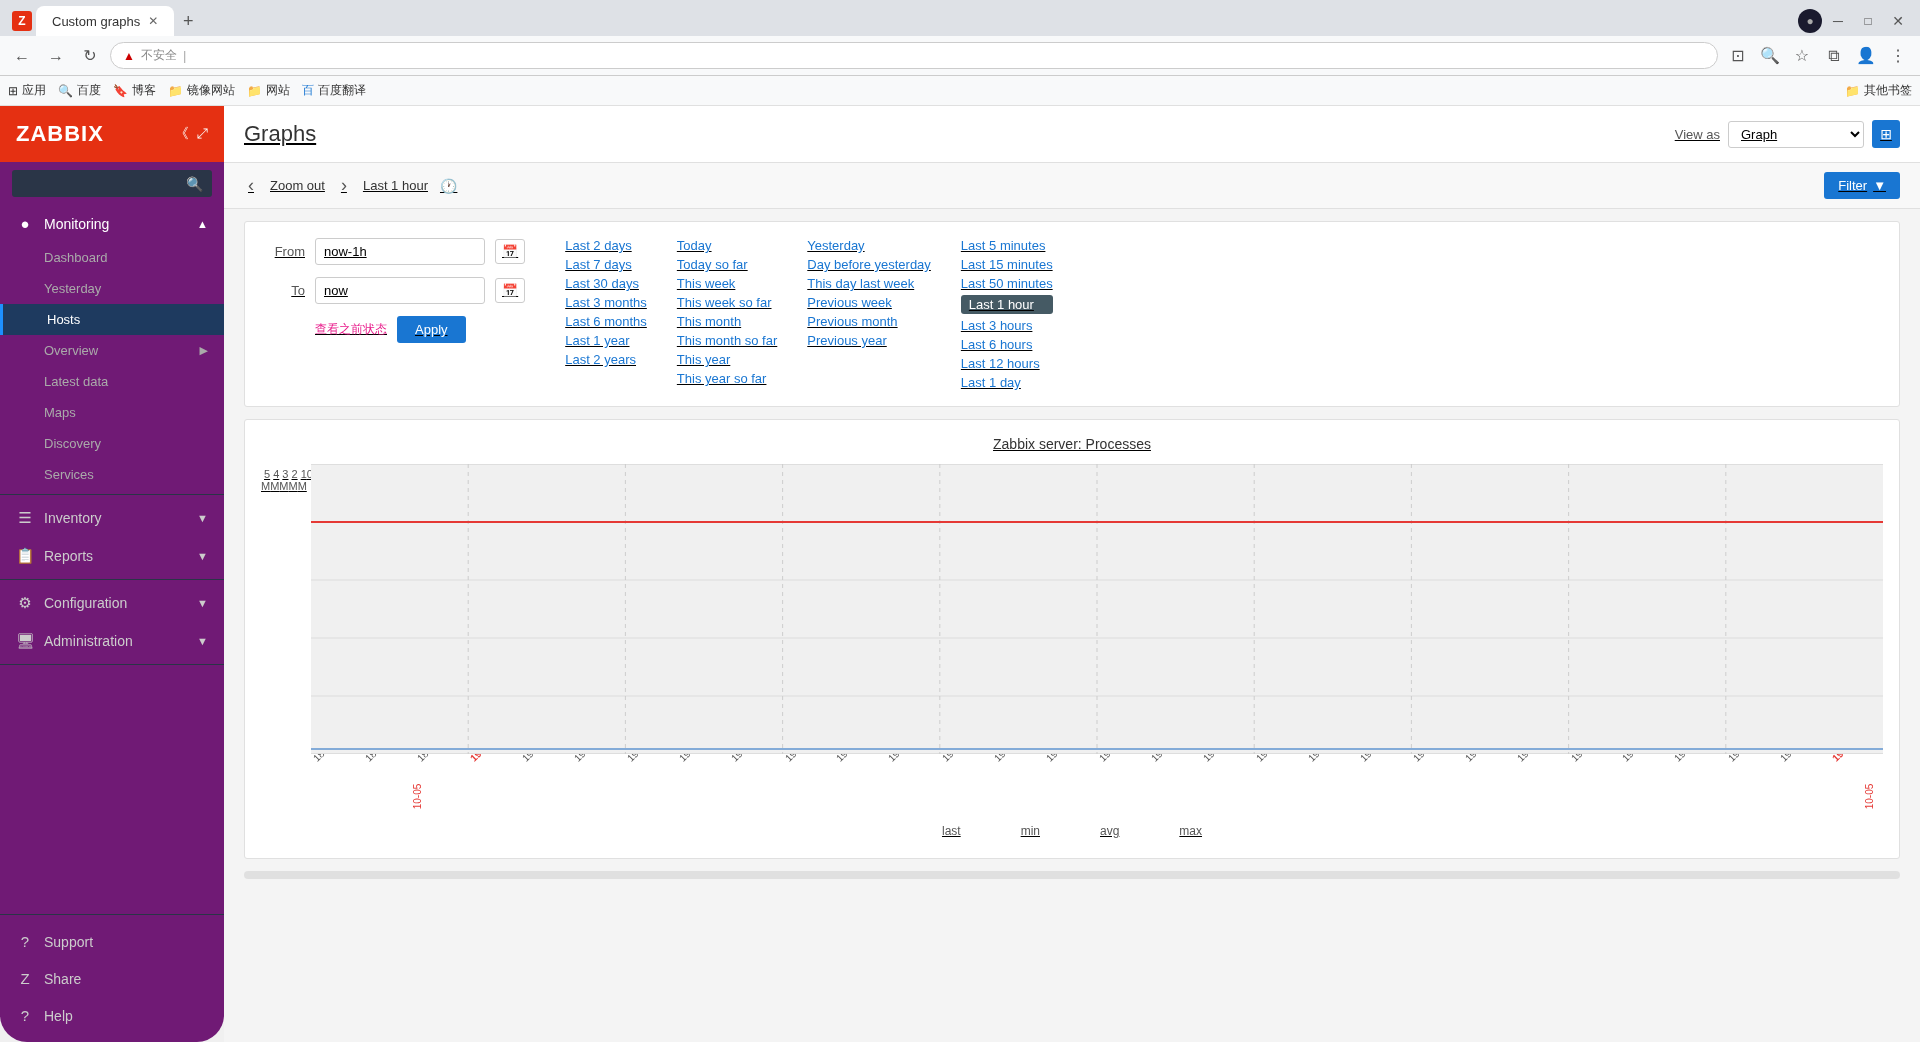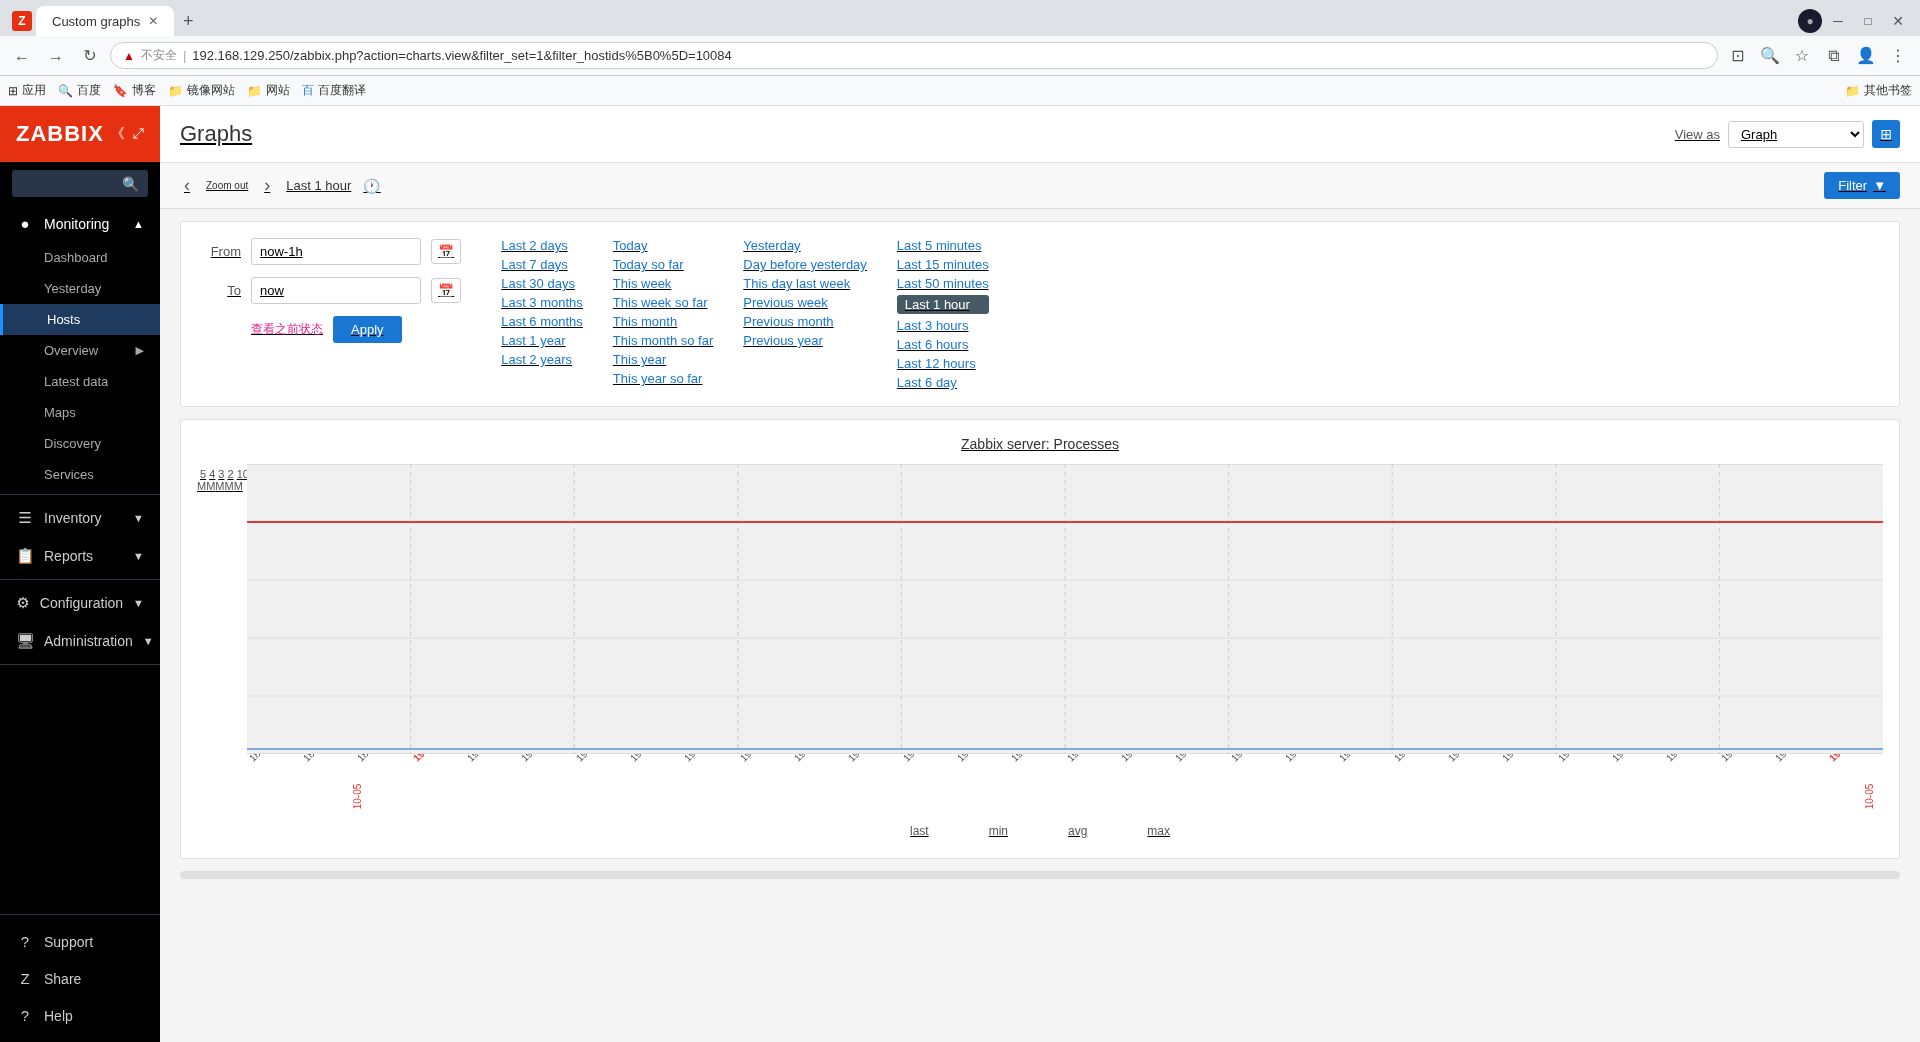--- a/index.html
+++ b/index.html
@@ -68,26 +68,27 @@
     .bookmark-item { color: #333; cursor: pointer; display: flex; align-items: center; gap: 4px; }
 
     
     .app-layout {
       display: flex;
       height: calc(1042px - 106px);
     }
 
     
     .sidebar {
-      width: 160px;
-      background: #000000;
+      width: 224px;
+      background: #701a75;
       color: #fff;
       display: flex;
       flex-direction: column;
       flex-shrink: 0;
+      border-radius: 27px;
     }
     .sidebar-header {
       background: #e53012;
       padding: 12px 16px;
       display: flex;
       align-items: center;
       justify-content: space-between;
       height: 56px;
     }
     .sidebar-logo {
@@ -202,21 +203,21 @@
       border-bottom: 1px solid #e0e0e0;
     }
     .toolbar-btn {
       background: none;
       border: none;
       font-size: 18px;
       color: #555;
       cursor: pointer;
       padding: 4px;
     }
-    .zoom-out-label { font-size: 10px; color: #333; }
+    .zoom-out-label { font-size: 13px; color: #333; }
     .filter-btn {
       margin-left: auto;
       background: #1976d2;
       color: #fff;
       border: none;
       border-radius: 3px;
       padding: 6px 14px;
       font-size: 13px;
       cursor: pointer;
       display: flex;
@@ -320,21 +321,20 @@
   </div>
 
   <div class="browser-controls">
     <button class="nav-btn">←</button>
     <button class="nav-btn">→</button>
     <button class="nav-btn">↻</button>
     <div class="address-bar">
       <span class="lock">▲</span>
       <span style="font-size:12px;color:#888">不安全</span>
       <span style="color:#aaa">|</span>
-      <span class="address-text">192.168.129.250/zabbix.php?action=charts.view&amp;filter_set=1&amp;filter_hostids%5B0%5D=10084</span>
     </div>
     <div class="browser-actions">
       <button class="browser-action-btn">⊡</button>
       <button class="browser-action-btn">🔍</button>
       <button class="browser-action-btn">☆</button>
       <button class="browser-action-btn">⧉</button>
       <button class="browser-action-btn">👤</button>
       <button class="browser-action-btn">⋮</button>
     </div>
   </div>
@@ -545,21 +545,21 @@
           </div>
 
           <div style="display:flex;flex-direction:column;gap:4px">
             <a href="#" style="color:#1976d2;text-decoration:none;font-size:13px">Last 5 minutes</a>
             <a href="#" style="color:#1976d2;text-decoration:none;font-size:13px">Last 15 minutes</a>
             <a href="#" style="color:#1976d2;text-decoration:none;font-size:13px">Last 50 minutes</a>
             <a href="#" style="background:#455a64;color:#fff;padding:2px 8px;border-radius:3px;text-decoration:none;font-size:13px">Last 1 hour</a>
             <a href="#" style="color:#1976d2;text-decoration:none;font-size:13px">Last 3 hours</a>
             <a href="#" style="color:#1976d2;text-decoration:none;font-size:13px">Last 6 hours</a>
             <a href="#" style="color:#1976d2;text-decoration:none;font-size:13px">Last 12 hours</a>
-            <a href="#" style="color:#1976d2;text-decoration:none;font-size:13px">Last 6 day</a>
+            <a href="#" style="color:#1976d2;text-decoration:none;font-size:13px">Last 1 day</a>
           </div>
         </div>
 
       </div>
     </div>
 
     <div class="graph-area">
       <div class="graph-title">Zabbix server: Processes</div>
 
       <div style="display:flex;position:relative;height:320px">

